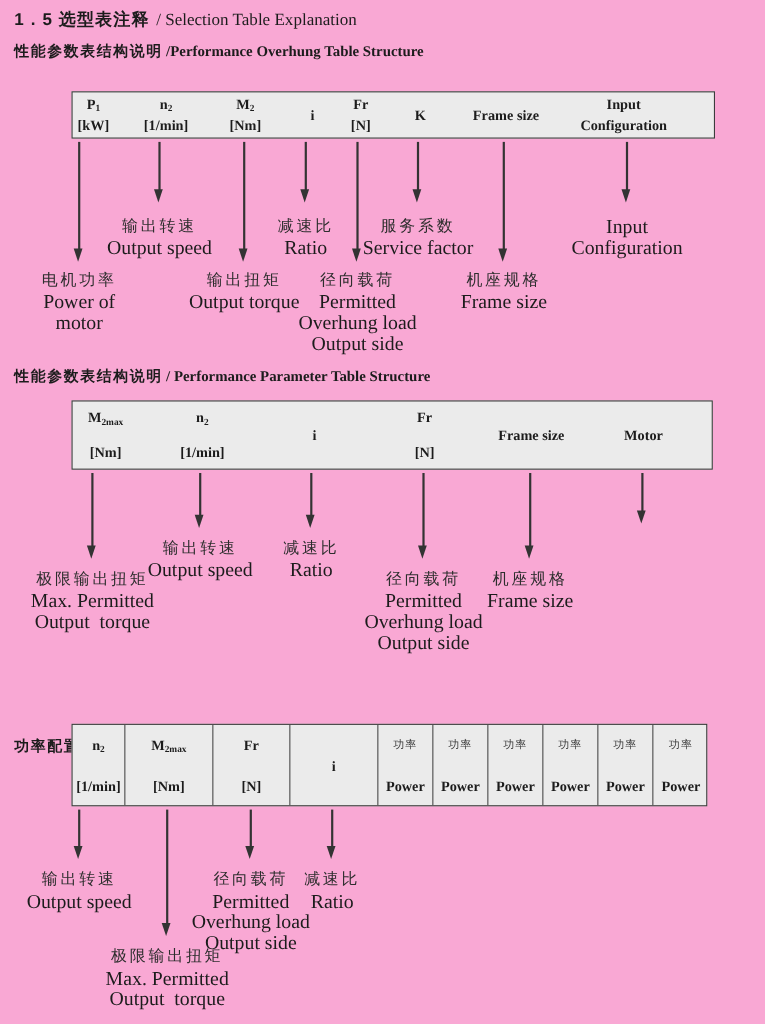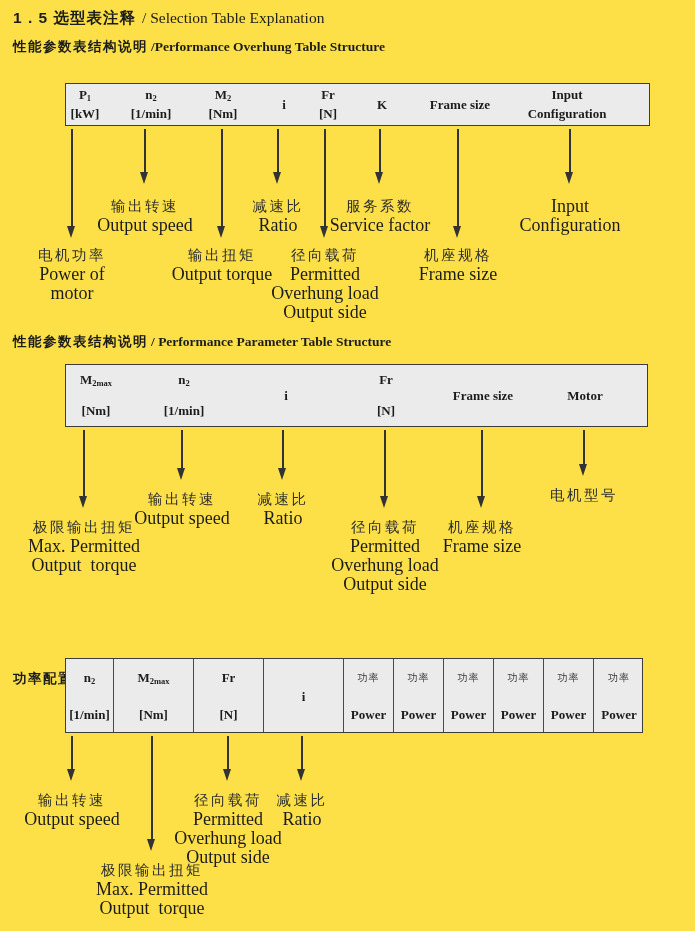--- a/index.html
+++ b/index.html
@@ -1,16 +1,16 @@
 <!DOCTYPE html>
 <html><head>
 <meta charset="utf-8">
 <style>
   html,body{margin:0;padding:0;background:#ffffff;}
-  .page{position:relative;width:695px;height:931px;background:#fde047;
+  .page{position:relative;width:695px;height:931px;background:#f9a8d4;
         font-family:"Liberation Serif",serif;color:#1c1c1c;overflow:hidden;}
   .doc-title{position:absolute;left:13px;top:8px;font-size:15.5px;white-space:nowrap;}
   .t-cn{font-family:"Liberation Sans",sans-serif;font-weight:bold;letter-spacing:1px;}
   .t-en{margin-left:6px;font-weight:normal;}
   .heading{position:absolute;left:13px;font-size:13.5px;font-weight:bold;white-space:nowrap;}
   .h-cn{font-family:"Liberation Sans",sans-serif;letter-spacing:1.5px;}
   .h-en{margin-left:3px;}
   .ptable{position:absolute;left:65px;background:#ebebeb;border:1px solid #3c3c3c;box-sizing:border-box;}
   .ptable.grid{display:flex;}
   .gcol{height:100%;box-sizing:border-box;border-right:1px solid #4a4a4a;flex:0 0 auto;}
@@ -206,21 +206,20 @@
       </div>
       <div class="aline" style="left: 481.3px; top: 430px; height: 68px;"></div>
       <div class="ahead" style="left: 477px; top: 496px;"></div>
       <div class="clabel" style="left: 397px; top: 518px;">
         <div class="cn">机座规格</div>
         <div class="en">Frame size</div>
       </div>
       <div class="aline" style="left: 583.3px; top: 430px; height: 36px;"></div>
       <div class="ahead" style="left: 579px; top: 464px;"></div>
       <div class="clabel" style="left: 499px; top: 486px;">
-        <div class="cn">电机型号</div>
       </div>
       <div class="heading" style="top: 622px; margin-top: 48px;"><span class="h-cn">功率配置表结构说明</span><span class="h-en">/Power Combination</span></div>
       <div class="ptable grid t3" style="top: 658px; height: 75px; width: 578px;">
         <div class="gcol" style="width: 48px;">
           <div class="colblock">
             <span class="sym">n<sub>2</sub></span>
             <span class="unit">[1/min]</span>
           </div>
         </div>
         <div class="gcol" style="width: 80px;">

